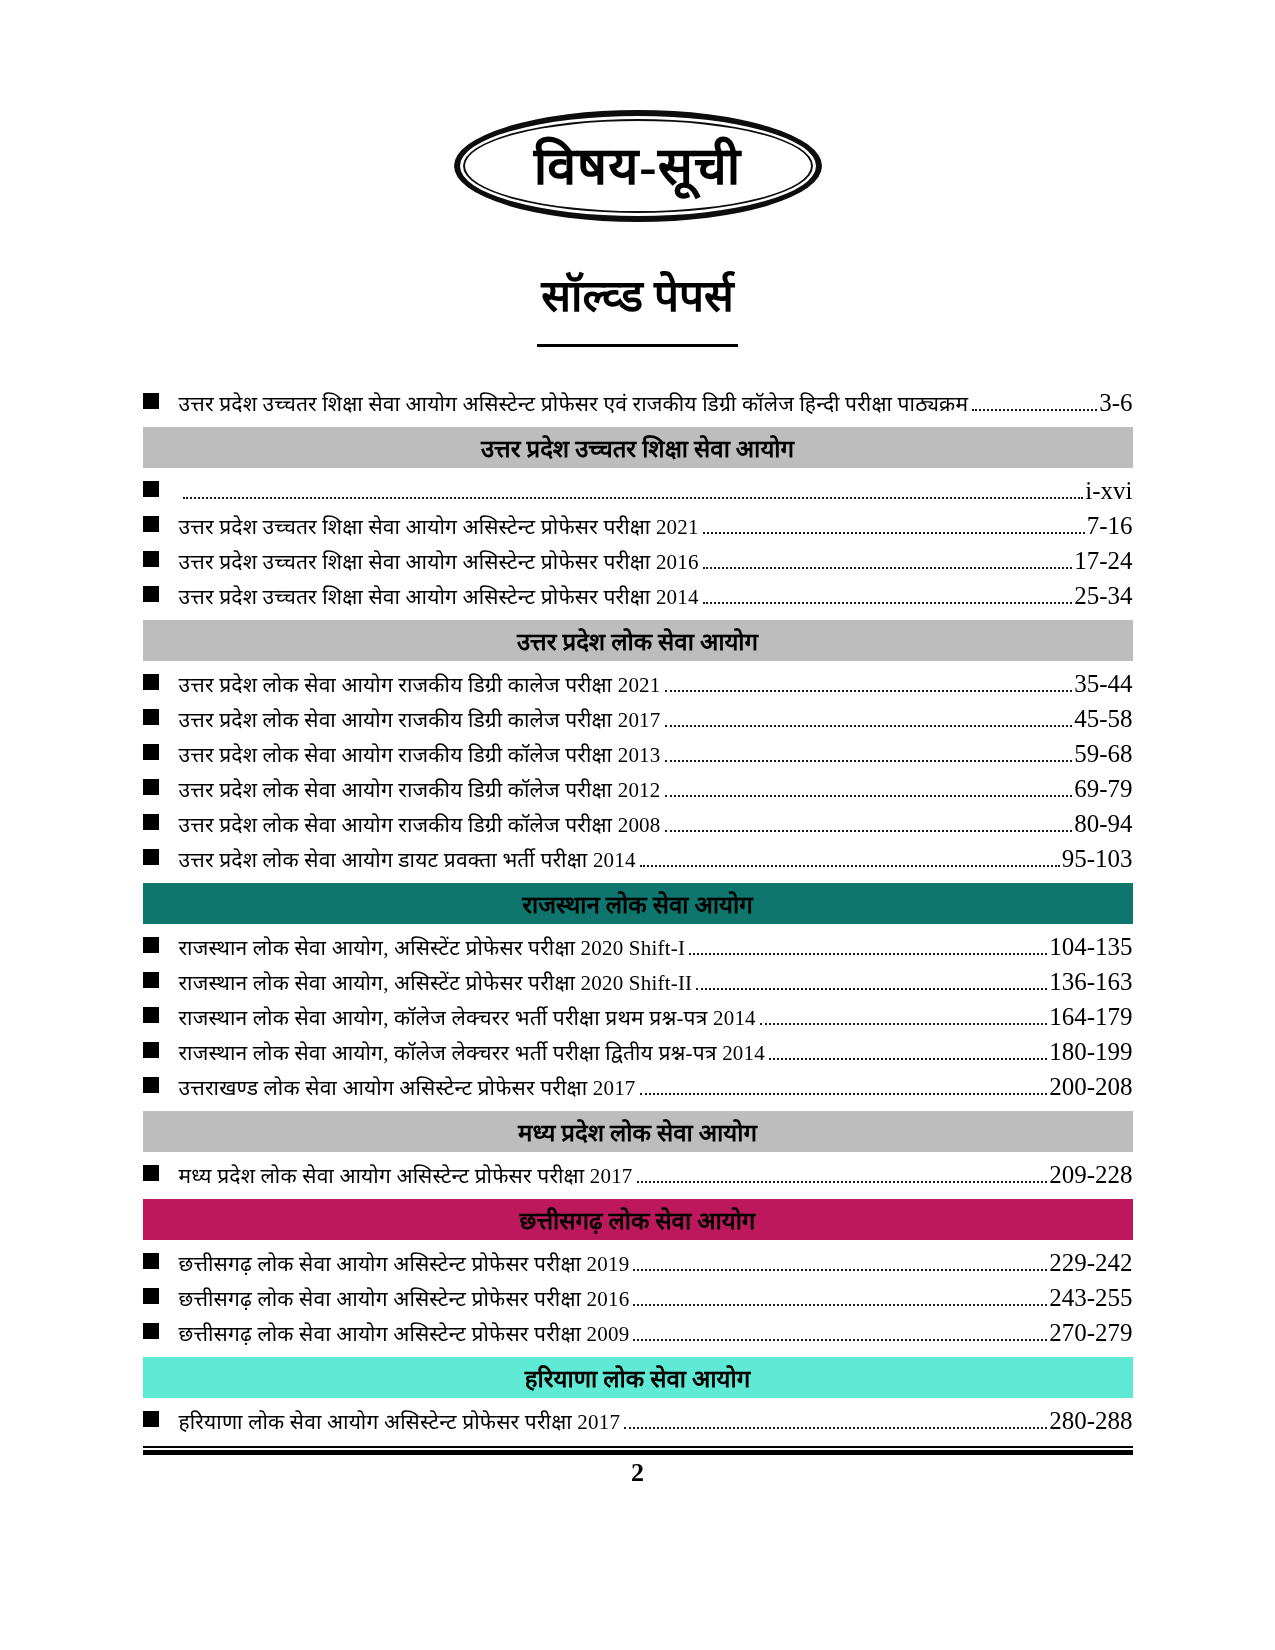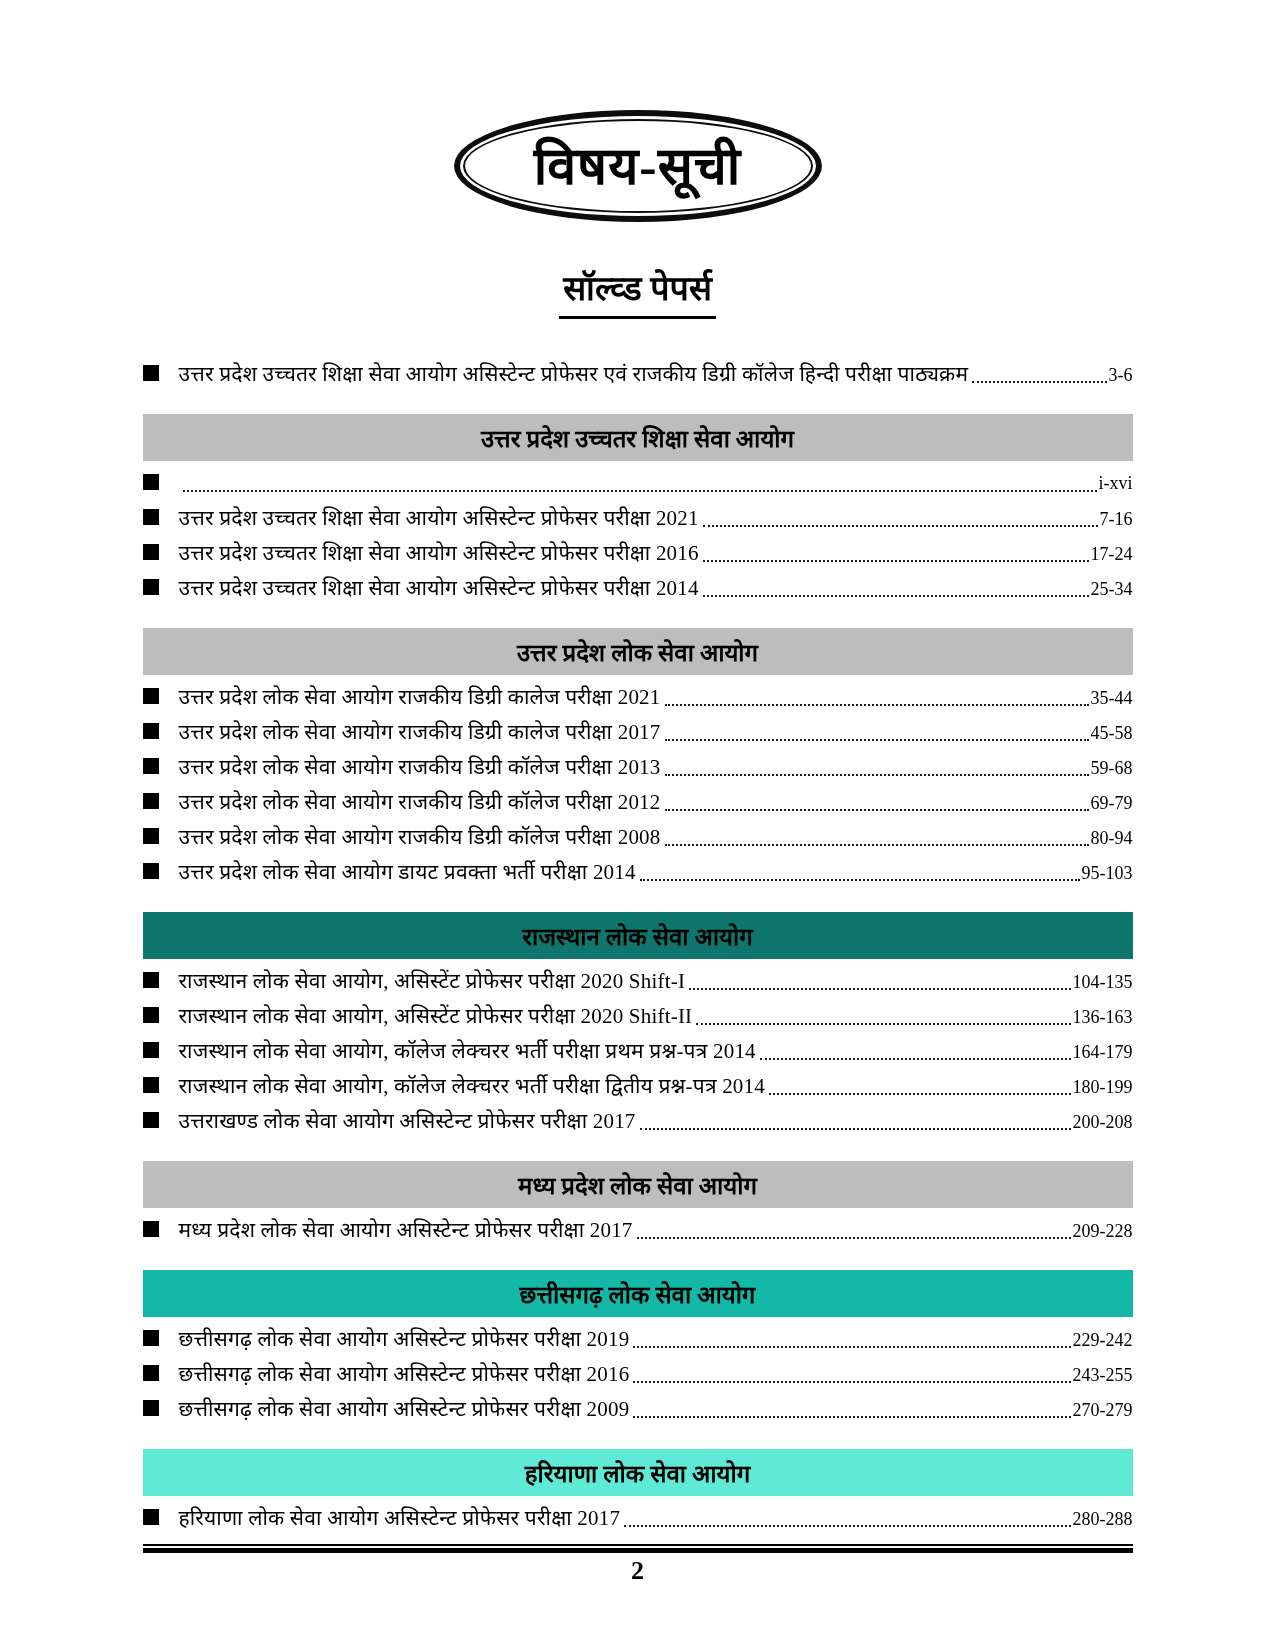--- a/index.html
+++ b/index.html
@@ -29,23 +29,23 @@
   }
   .badge-title {
     font-size: 52px; font-weight: bold; letter-spacing: 1px;
     transform: translateY(-3px);
   }
 
   
   .heading { text-align: center; margin: 42px 0 0; }
   .heading span {
     display: inline-block;
-    font-size: 34px; font-weight: bold;
+    font-size: 44px; font-weight: bold;
     border-bottom: 3px solid #000;
-    padding: 0 4px 6px;
+    padding: 0 4px 20px;
   }
 
   
   .toc { width: 990px; margin: 38px auto 0; }
   .entry {
     display: flex; align-items: baseline;
     height: 35px; font-size: 21px;
     line-height: 35px;
   }
   .bullet {
@@ -53,26 +53,26 @@
     flex: none; align-self: center; margin-right: 20px;
     margin-top: -4px;
   }
   .entry-label { white-space: nowrap; letter-spacing: 0.2px; }
   .leader {
     flex: 1 1 auto; min-width: 8px;
     border-bottom: 2px dotted #1a1a1a;
     align-self: flex-end;
     margin: 0 2px 9px 4px;
   }
-  .entry-pages { white-space: nowrap; font-size: 18px; }
+  .entry-pages { white-space: nowrap; font-size: 25px; }
 
   .section-bar {
     background: #bdbdbd;
-    height: 47px;
-    margin: 22px 0 5px;
+    height: 41px;
+    margin: 7px 0 5px;
     display: flex; align-items: center; justify-content: center;
     font-weight: bold; font-size: 24px;
   }
 
   
   .footer { width: 990px; margin: 8px auto 0; }
   .footer-rule { position: relative; height: 10px; }
   .footer-rule .thin { height: 2px; background: #000; }
   .footer-rule .thick { height: 5px; background: #000; margin-top: 2px; }
   .page-number {
@@ -201,21 +201,21 @@
       </div>
       <div class="section-bar" style="background: rgb(189, 189, 189);">
         <span>मध्य प्रदेश लोक सेवा आयोग</span>
       </div>
       <div class="entry">
         <span class="bullet"></span>
         <span class="entry-label">मध्य प्रदेश लोक सेवा आयोग असिस्टेन्ट प्रोफेसर परीक्षा 2017</span>
         <span class="leader"></span>
         <span class="entry-pages">209-228</span>
       </div>
-      <div class="section-bar" style="background: #14b8a6;">
+      <div class="section-bar" style="background: #be185d;">
         <span>छत्तीसगढ़ लोक सेवा आयोग</span>
       </div>
       <div class="entry">
         <span class="bullet"></span>
         <span class="entry-label">छत्तीसगढ़ लोक सेवा आयोग असिस्टेन्ट प्रोफेसर परीक्षा 2019</span>
         <span class="leader"></span>
         <span class="entry-pages">229-242</span>
       </div>
       <div class="entry">
         <span class="bullet"></span>

